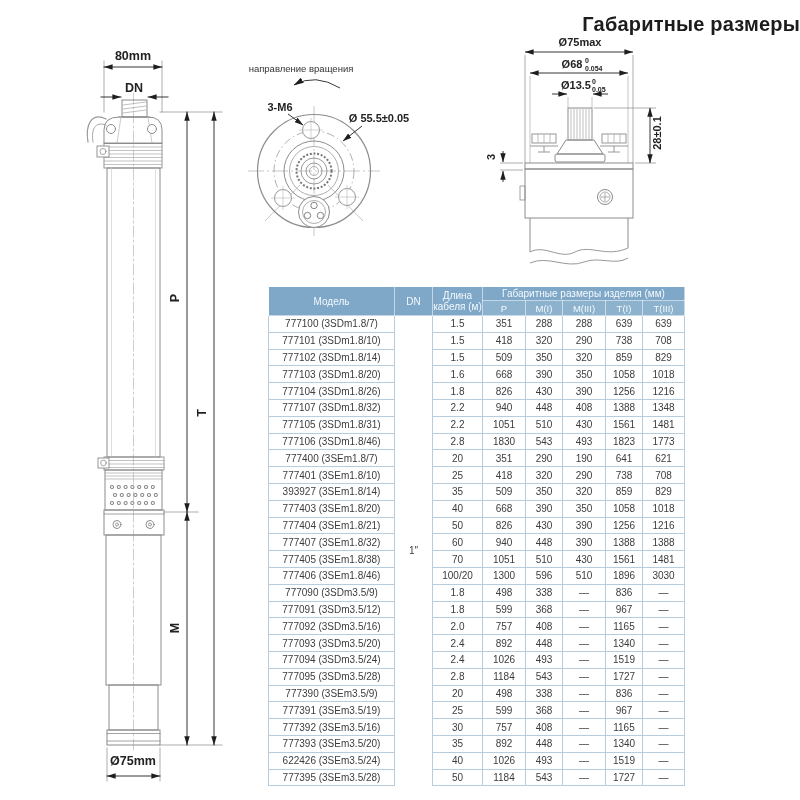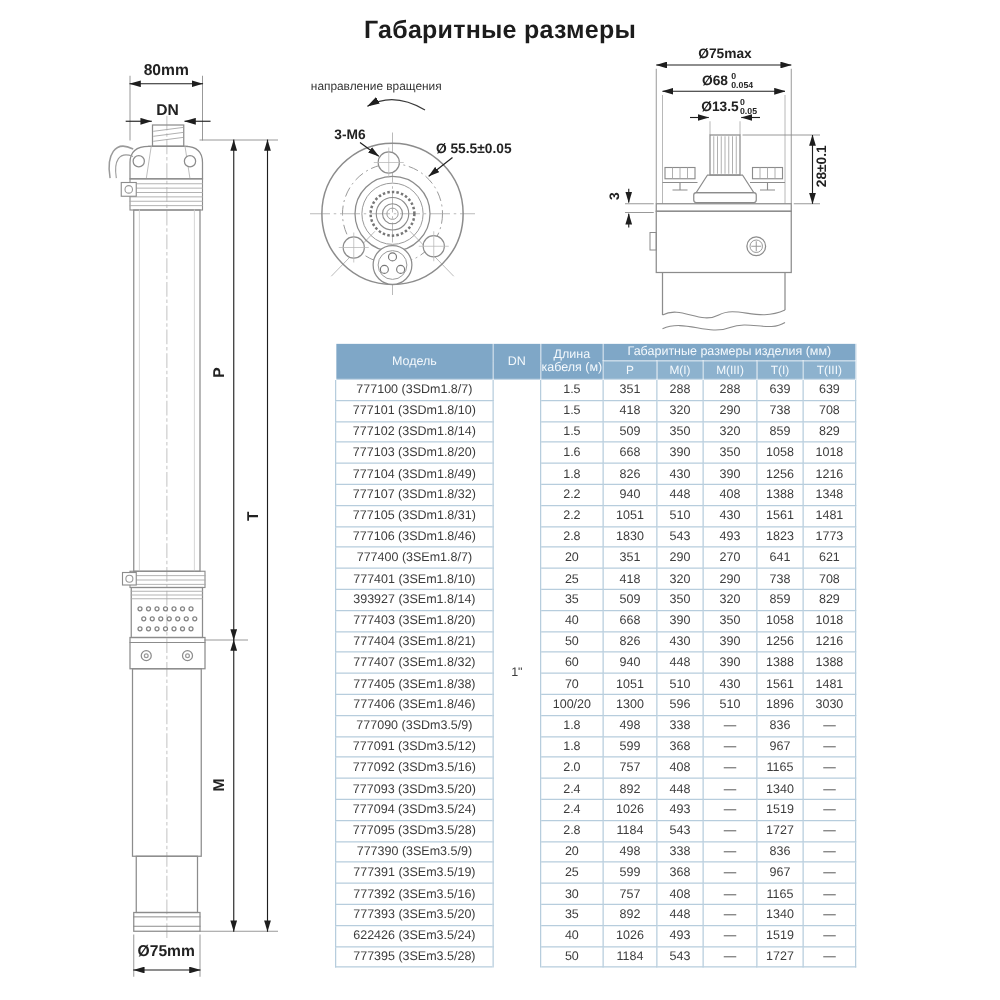--- a/index.html
+++ b/index.html
@@ -1,31 +1,31 @@
 <!DOCTYPE html>
 <html style="--header-bg: #7fa7c7; --subheader-bg: #8db2ce; --header-text: #f4f9fd; --border: #b7cddd; --body-text: #3c3c3c;"><head>
 <meta charset="utf-8">
 <style>
   html,body{margin:0;padding:0;}
   body{
     width:800px;height:800px;position:relative;background:#ffffff;
     font-family:"Liberation Sans",sans-serif;overflow:hidden;
   }
   .page-title{
-    position:absolute;left:0;top:13px;width:800px;text-align:center;
+    position:absolute;left:0;top:13px;width:800px;text-align:right;
     font-size:20px;font-weight:600;color:#1c1c1c;letter-spacing:.2px;
   }
   svg text{font-family:"Liberation Sans",sans-serif;fill:#222;}
   .dimtxt{font-size:12.5px;font-weight:600;}
   .dimtxt-s{font-size:11px;font-weight:600;}
   .toltxt{font-size:7px;font-weight:600;}
   .notetxt{font-size:9.5px;fill:#333;}
   
   #dims-table{
-    position:absolute;left:268px;top:274px;width:416px;
+    position:absolute;left:268px;top:286px;width:416px;
     border-collapse:collapse;table-layout:fixed;
   }
   #dims-table th{
     background:var(--header-bg,#7fa7c7);color:var(--header-text,#fff);
     font-weight:normal;font-size:10px;line-height:11px;
     border:1px solid rgba(255,255,255,.55);padding:1px 0;
   }
   #dims-table tr.subhead th{
     background:var(--subheader-bg,#8db2ce);font-size:9.5px;height:14px;padding:0;
   }
@@ -297,21 +297,21 @@
       <tr>
         <td>777103 (3SDm1.8/20)</td>
         <td>1.6</td>
         <td>668</td>
         <td>390</td>
         <td>350</td>
         <td>1058</td>
         <td>1018</td>
       </tr>
       <tr>
-        <td>777104 (3SDm1.8/49)</td>
+        <td>777104 (3SDm1.8/26)</td>
         <td>1.8</td>
         <td>826</td>
         <td>430</td>
         <td>390</td>
         <td>1256</td>
         <td>1216</td>
       </tr>
       <tr>
         <td>777107 (3SDm1.8/32)</td>
         <td>2.2</td>
@@ -337,21 +337,21 @@
         <td>543</td>
         <td>493</td>
         <td>1823</td>
         <td>1773</td>
       </tr>
       <tr>
         <td>777400 (3SEm1.8/7)</td>
         <td>20</td>
         <td>351</td>
         <td>290</td>
-        <td>270</td>
+        <td>190</td>
         <td>641</td>
         <td>621</td>
       </tr>
       <tr>
         <td>777401 (3SEm1.8/10)</td>
         <td>25</td>
         <td>418</td>
         <td>320</td>
         <td>290</td>
         <td>738</td>

